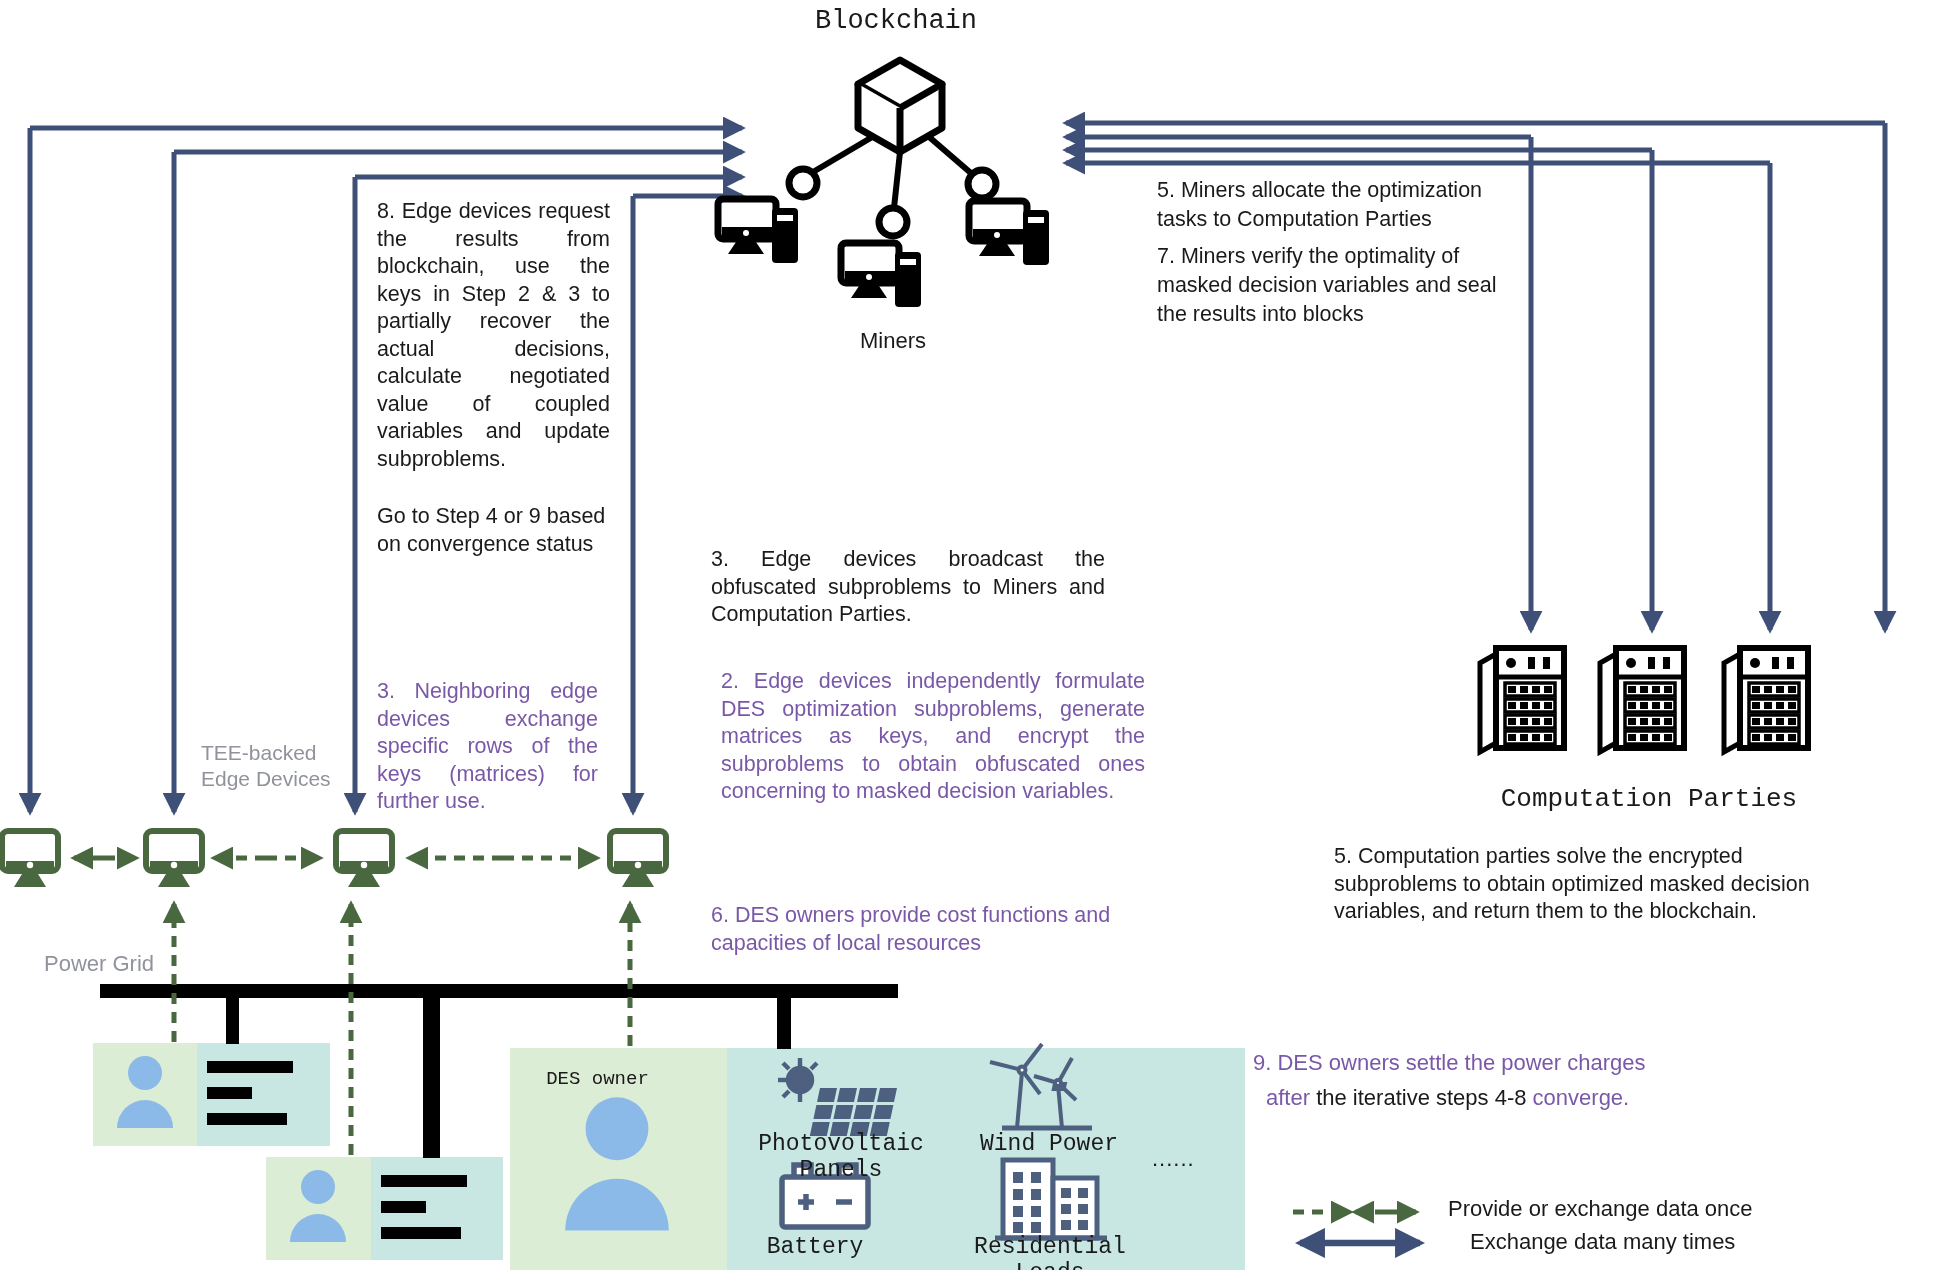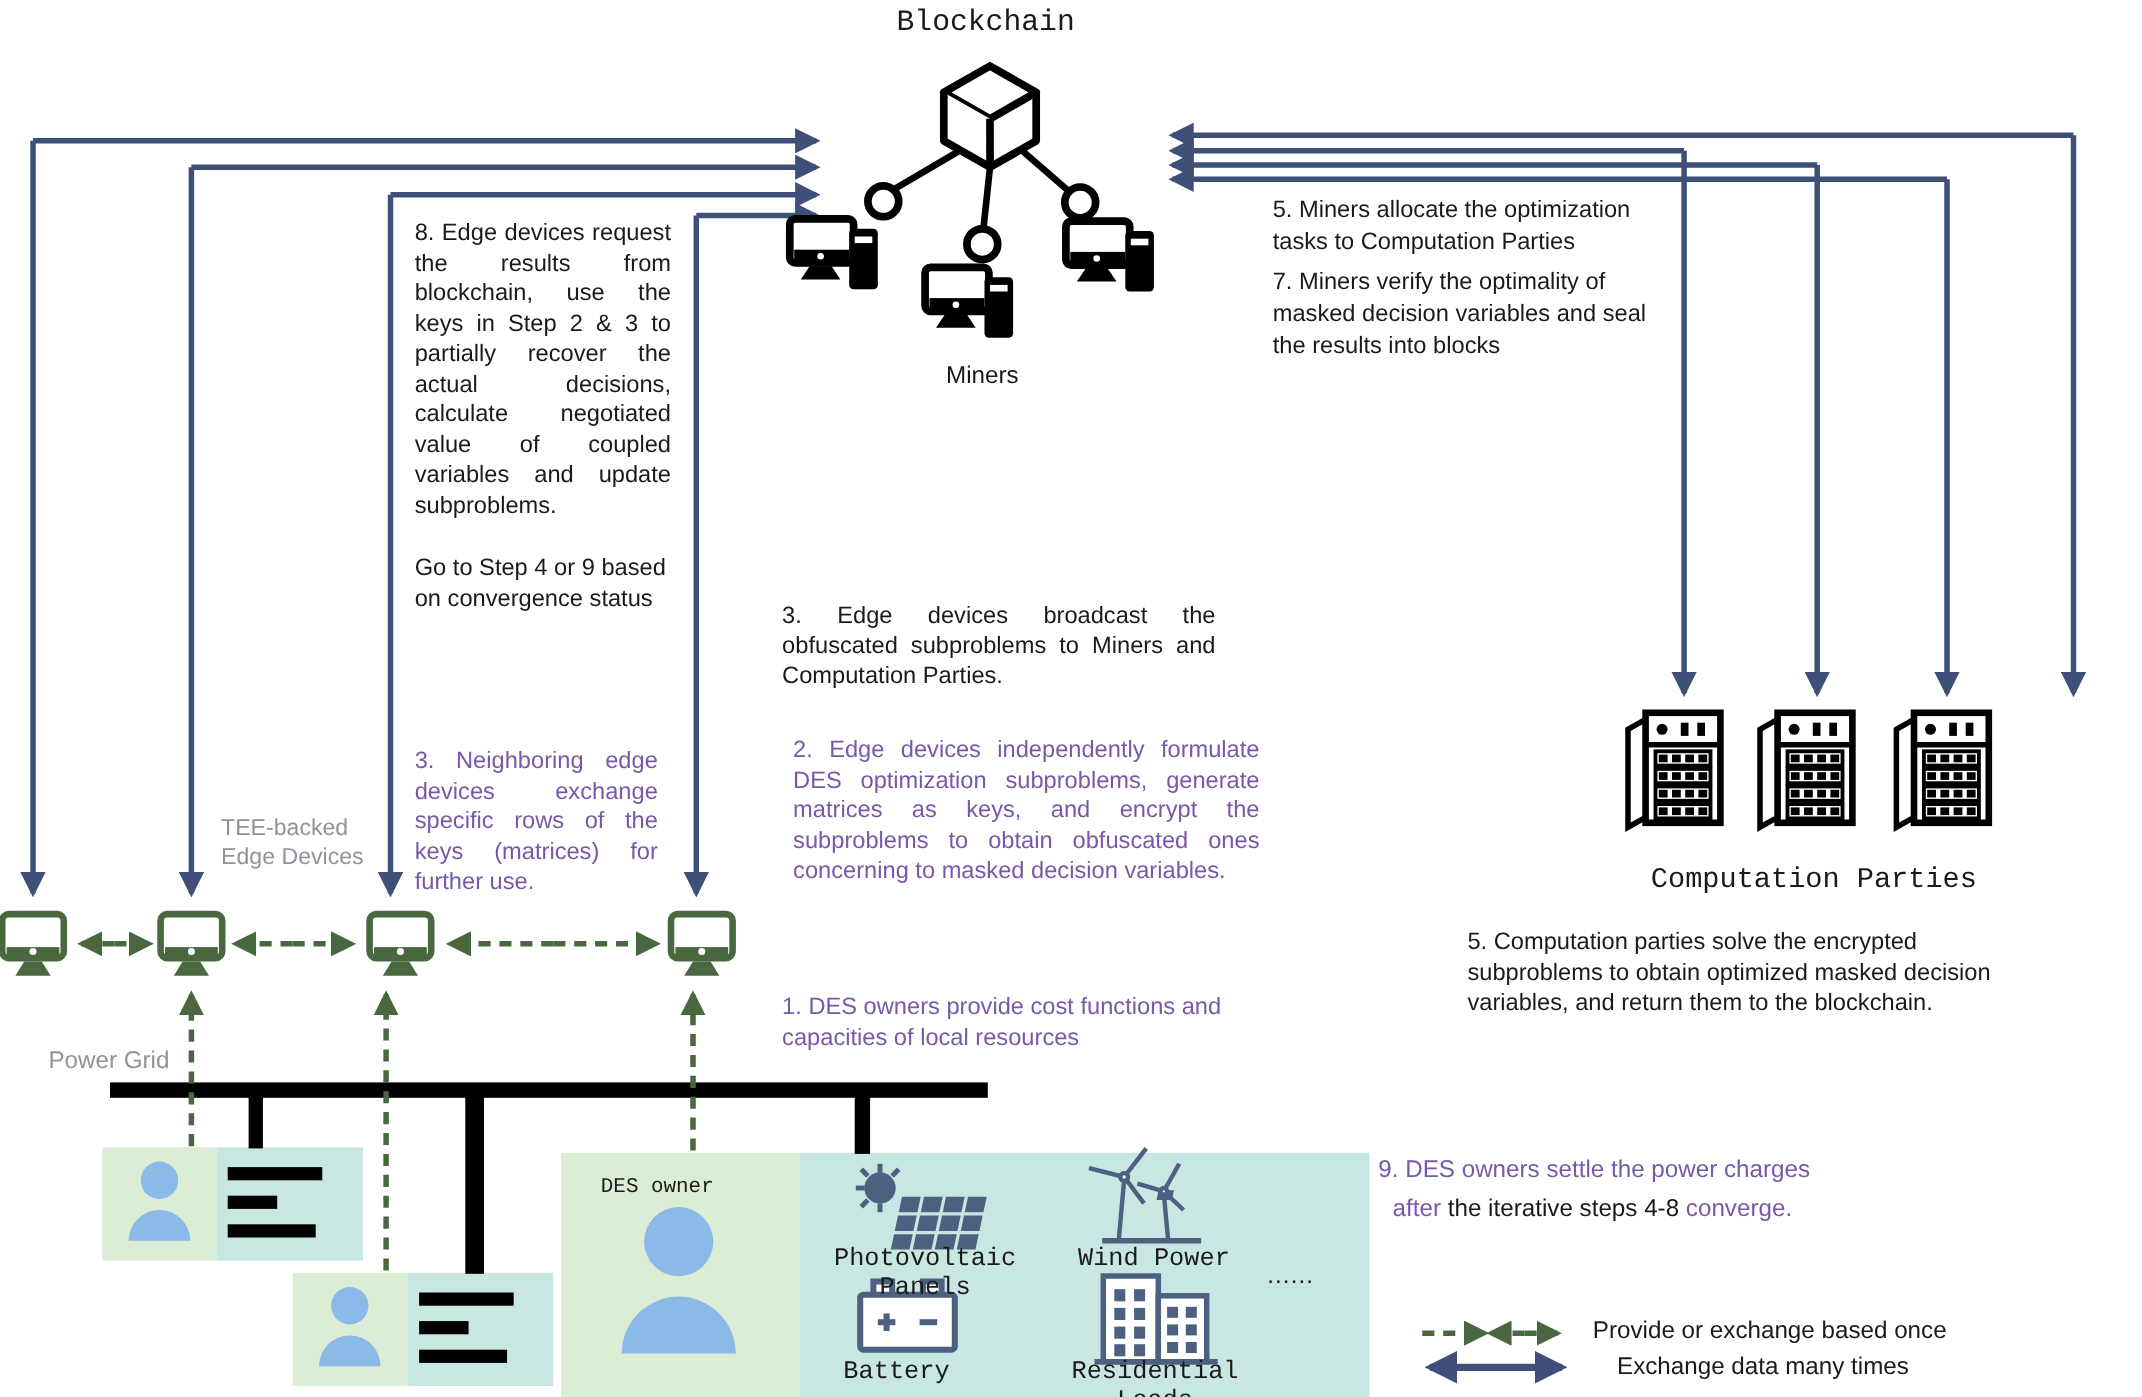--- a/index.html
+++ b/index.html
@@ -265,35 +265,35 @@
 <div class="txt body-t black" style="left:377px;top:502px;width:252px;line-height:28px;">Go to Step 4 or 9 based on convergence status</div>
 
 <div class="txt body-t black" style="left:1157px;top:176px;width:365px;line-height:29px;">5. Miners allocate the optimization tasks to Computation Parties</div>
 <div class="txt body-t black" style="left:1157px;top:242px;width:348px;line-height:29px;">7. Miners verify the optimality of masked decision variables and seal the results into blocks</div>
 
 <div class="txt" style="left:845px;top:328px;width:96px;font-size:22px;text-align:center;">Miners</div>
 
 <div class="txt body-t black just" style="left:711px;top:546px;width:394px;">3. Edge devices broadcast the obfuscated subproblems to Miners and Computation Parties.</div>
 <div class="txt body-t purple just" style="left:377px;top:658px;width:221px;margin-top:20px;">3. Neighboring edge devices exchange specific rows of the keys (matrices) for further use.</div>
 <div class="txt body-t purple just" style="left:721px;top:668px;width:424px;">2. Edge devices independently formulate DES optimization subproblems, generate matrices as keys, and encrypt the subproblems to obtain obfuscated ones concerning to masked decision variables.</div>
-<div class="txt body-t purple" style="left:711px;top:901px;width:412px;line-height:28px;">1. DES owners provide cost functions and capacities of local resources</div>
+<div class="txt body-t purple" style="left:711px;top:901px;width:412px;line-height:28px;">6. DES owners provide cost functions and capacities of local resources</div>
 
 <div class="txt gray" style="left:201px;top:740px;width:152px;font-size:21px;line-height:26px;">TEE-backed Edge Devices</div>
 <div class="txt gray" style="left:44px;top:951px;font-size:22px;">Power Grid</div>
 
 <div class="txt big-t ctr" style="left:1499px;top:784px;width:300px;font-size:26px;">Computation Parties</div>
 <div class="txt body-t black" style="left:1334px;top:843px;width:512px;">5. Computation parties solve the encrypted subproblems to obtain optimized masked decision variables, and return them to the blockchain.</div>
 
 <div class="txt ctr" style="left:510px;top:1068px;width:175px;font-size:19px;">DES owner</div>
 
 <div class="txt lab-t ctr" style="left:735px;top:1131px;width:212px;">Photovoltaic Panels</div>
 <div class="txt lab-t ctr" style="left:978px;top:1131px;width:142px;">Wind Power</div>
 <div class="txt" style="left:1152px;top:1146px;font-size:22px;letter-spacing:1px;">......</div>
 <div class="txt lab-t ctr" style="left:760px;top:1234px;width:110px;">Battery</div>
 <div class="txt lab-t ctr" style="left:950px;top:1234px;width:200px;">Residential Loads</div>
 
 <div class="txt purple" style="left:1253px;top:1050px;font-size:22px;">9. DES owners settle the power charges</div>
 <div class="txt" style="left:1266px;top:1085px;font-size:22px;"><span class="purple">after </span><span class="black">the iterative steps 4-8 </span><span class="purple">converge.</span></div>
 
-<div class="txt" style="left:1448px;top:1196px;font-size:22px;">Provide or exchange based once</div>
+<div class="txt" style="left:1448px;top:1196px;font-size:22px;">Provide or exchange data once</div>
 <div class="txt" style="left:1470px;top:1229px;font-size:22px;">Exchange data many times</div>
 
 </div>
 
 </body></html>

